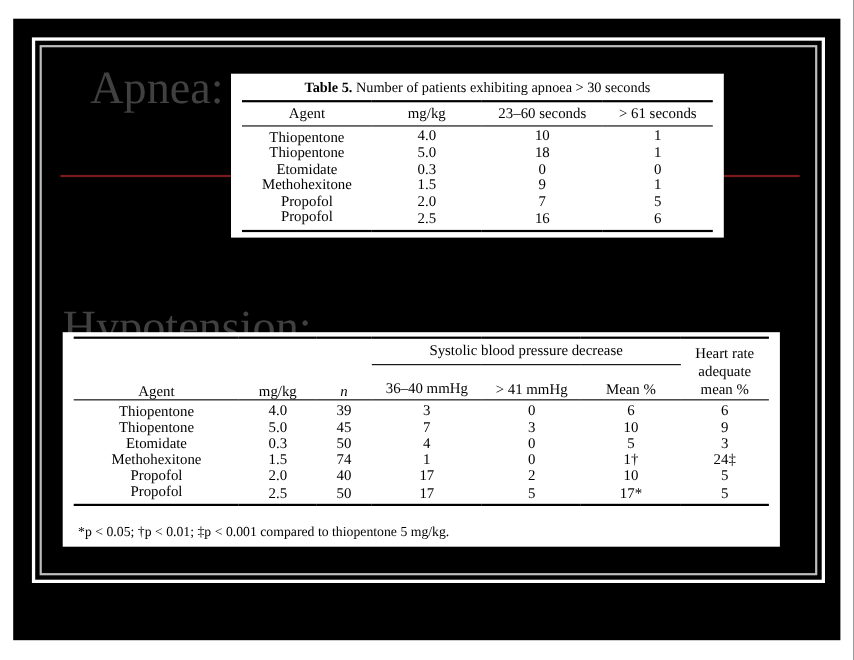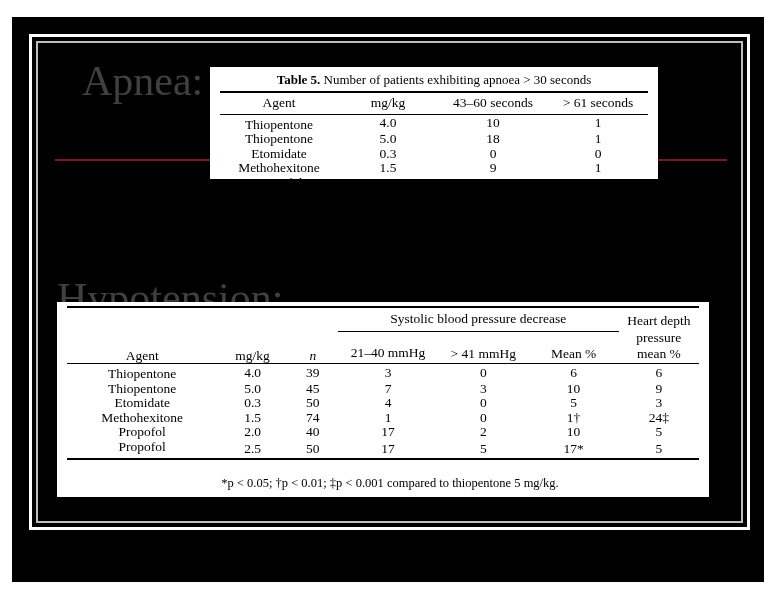--- a/index.html
+++ b/index.html
@@ -9,33 +9,33 @@
   .frame-outer { position:absolute; left:29px; top:34px; width:715px; height:490px;
                  border:3px solid #ffffff; }
   .frame-inner { position:absolute; left:36px; top:41px; width:703px; height:478px;
                  border:2px solid #bdbdbd; }
   .redline { position:absolute; left:55px; top:159px; width:672px; height:2px; background:#7a1a1a; }
   .heading { position:absolute; color:#404040; font-family:"Liberation Serif", serif; line-height:1; }
   #h-apnea { left:82px; top:60px; font-size:42px; }
   #h-hypo { left:57px; top:277px; font-size:42px; }
 
   .tbl { position:absolute; background:#fff; color:#000; font-family:"Liberation Serif", serif; }
-  #t5 { left:210px; top:67px; width:448px; height:112px; }
+  #t5 { left:210px; top:67px; width:448px; height:149px; }
   #t3 { left:57px; top:302px; width:652px; height:195px; }
 
   .cap { text-align:center; font-size:13px; }
   .cap b { font-weight:bold; }
   table { border-collapse:collapse; font-size:13.5px; }
   td, th { padding:0; font-weight:normal; line-height:14.5px; }
   .rule-thick { border-top:2px solid #000; }
   .rule-thin { border-top:1px solid #000; }
   .rule-bot { border-bottom:2px solid #000; }
   .c { text-align:center; }
   .l { text-align:center; }
-  .foot { font-size:12.5px; margin-top:6px; padding-left:14px;text-align:center; }
+  .foot { font-size:12.5px; margin-top:6px; padding-left:14px; }
 </style>
 </head>
 <body>
 
 <div class="slide"></div>
 <div class="frame-outer"></div>
 <div class="frame-inner"></div>
 <div class="redline"></div>
 
 <div id="h-apnea" class="heading">Apnea:</div>
@@ -44,21 +44,21 @@
 <div id="t5" class="tbl">
   <div class="cap" style="padding-top:5px;">
     <b>Table 5.</b>
     <span>Number of patients exhibiting apnoea &gt; 30 seconds</span>
   </div>
   <table style="width:428px; margin:3px 10px 0 10px;">
     <thead>
       <tr class="rule-thick">
         <th class="l" style="width:118px;padding-top:3px;padding-bottom:3px;">Agent</th>
         <th class="c" style="width:100px;">mg/kg</th>
-        <th class="c" style="width:110px;">43–60 seconds</th>
+        <th class="c" style="width:110px;">23–60 seconds</th>
         <th class="c" style="width:100px;">&gt; 61 seconds</th>
       </tr>
     </thead>
     <tbody>
       <tr class="rule-thin">
         <td class="l" style="padding-top:3px;">Thiopentone</td>
         <td class="c">4.0</td>
         <td class="c">10</td>
         <td class="c">1</td>
       </tr>
@@ -97,31 +97,31 @@
 </div>
 
 <div id="t3" class="tbl">
   <table style="width:632px; margin:4px 10px 16px 10px;">
     <thead>
       <tr class="rule-thick">
         <th style="width:150px;"></th>
         <th style="width:70px;"></th>
         <th style="width:50px;"></th>
         <th colspan="3" class="c" style="padding-top:4px;padding-bottom:4px;">Systolic blood pressure decrease</th>
-        <th class="c" style="width:80px;padding-top:3px;">Heart depth</th>
+        <th class="c" style="width:80px;padding-top:3px;">Heart rate</th>
       </tr>
       <tr>
         <th class="l" style="vertical-align:bottom;" rowspan="2">Agent</th>
         <th class="c" style="vertical-align:bottom;" rowspan="2">mg/kg</th>
         <th class="c" style="vertical-align:bottom;font-style:italic;" rowspan="2">n</th>
         <th colspan="3" style="border-top:1px solid #000;height:2px;"></th>
-        <th class="c">pressure</th>
+        <th class="c">adequate</th>
       </tr>
       <tr>
-        <th class="c" style="width:100px;padding-bottom:3px;">21–40 mmHg</th>
+        <th class="c" style="width:100px;padding-bottom:3px;">36–40 mmHg</th>
         <th class="c" style="width:90px;">&gt; 41 mmHg</th>
         <th class="c" style="width:90px;">Mean %</th>
         <th class="c">mean %</th>
       </tr>
     </thead>
     <tbody>
       <tr class="rule-thin">
         <td class="l" style="padding-top:3px;">Thiopentone</td>
         <td class="c">4.0</td>
         <td class="c">39</td>

